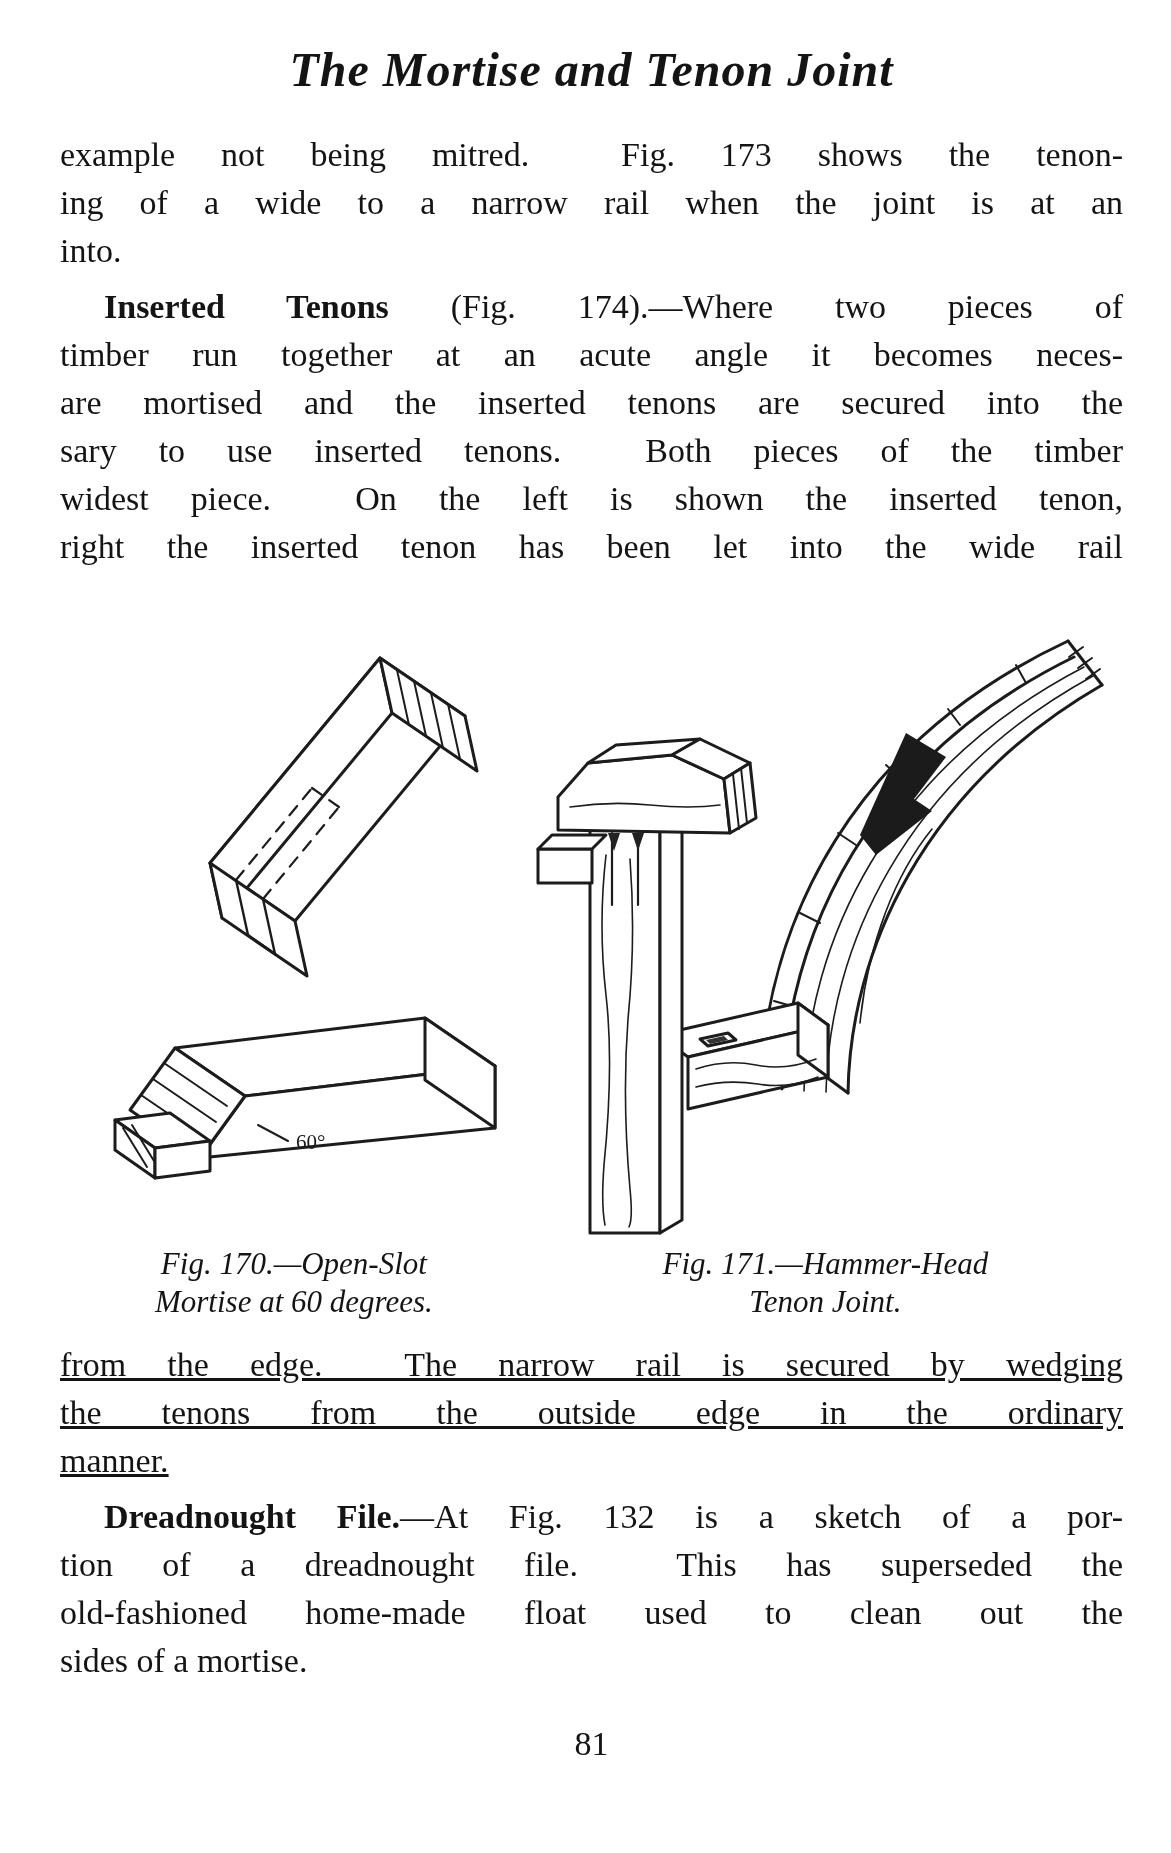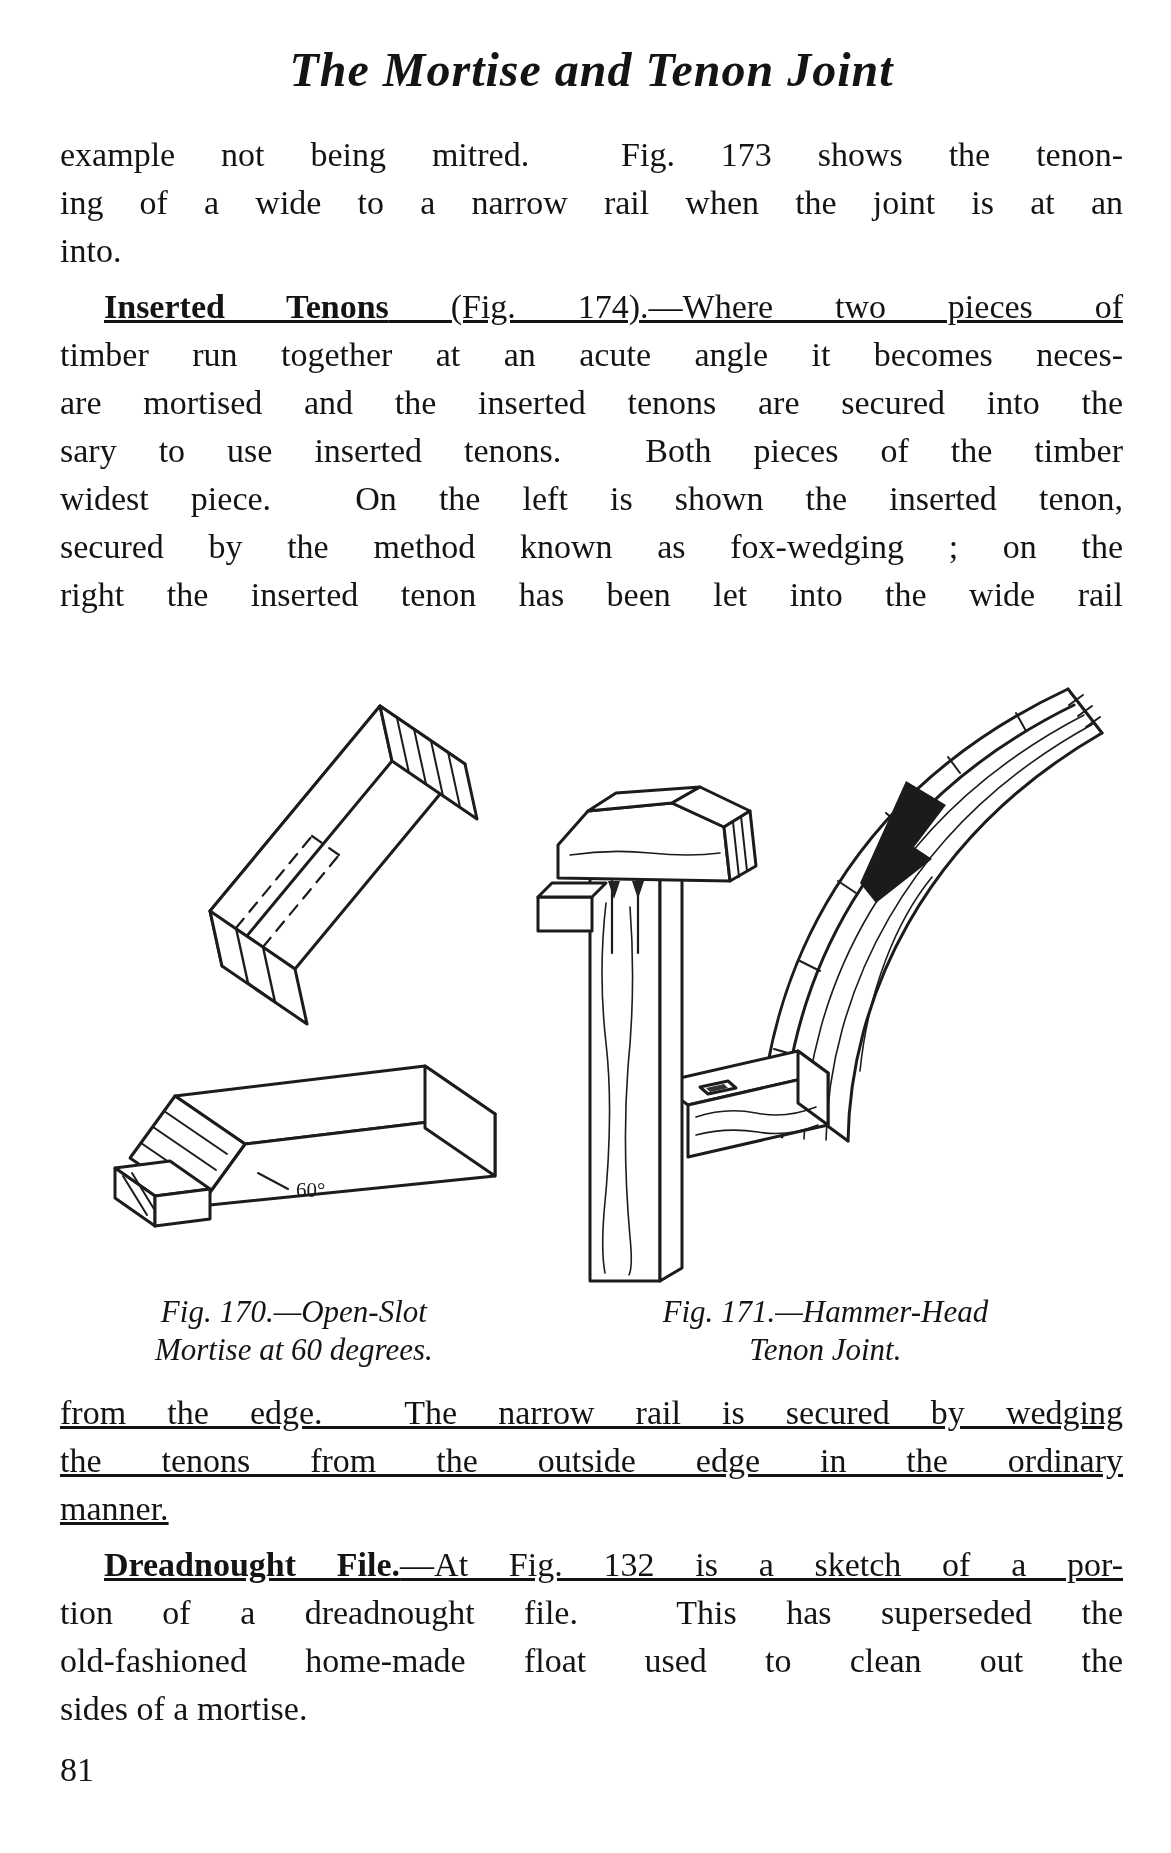--- a/index.html
+++ b/index.html
@@ -19,36 +19,36 @@
     letter-spacing:1px;
     margin-top:8px; margin-bottom:34px;
   }
   .para { font-size:34px; line-height:48px; margin-top:8px; }
   .line {
     text-align:justify;
     text-align-last:justify;
     white-space:pre-wrap;
   }
   .line.last { text-align-last:left; }
-  .line.indent { text-indent:44px;text-decoration:underline; }
+  .line.indent { text-indent:44px; }
   b.lead { font-weight:700; }
   .figure-area { margin-top:22px; }
   .figure-area svg { display:block; }
   .captions {
     display:flex; margin-top:4px;
     font-size:31px; line-height:38px;
   }
   .caption { text-align:center;font-style:italic; }
   .caption.left { width:44%; }
   .caption.right { width:56%; }
   .after-figs { margin-top:20px;text-decoration:underline; }
   .page-number {
-    text-align:left;
+    text-align:center;
     font-size:34px;
-    margin-top:18px;
+    margin-top:40px;
   }
 </style>
 </head>
 <body>
 
 <div class="page">
 
   <h1 class="title">The Mortise and Tenon Joint</h1>
 
   <div class="para">
@@ -56,21 +56,20 @@
     <div class="line">ing of a wide to a narrow rail when the joint is at an</div>
     <div class="line last">into.</div>
   </div>
 
   <div class="para">
     <div class="line indent"><b class="lead">Inserted Tenons</b><span> (Fig. 174).—Where two pieces of</span></div>
     <div class="line">timber run together at an acute angle it becomes neces-</div>
     <div class="line">are mortised and the inserted tenons are secured into the</div>
     <div class="line">sary to use inserted tenons.  Both pieces of the timber</div>
     <div class="line">widest piece.  On the left is shown the inserted tenon,</div>
-    <div class="line">secured by the method known as fox-wedging ; on the</div>
     <div class="line">right the inserted tenon has been let into the wide rail</div>
   </div>
 
   <div class="figure-area">
     <svg width="1075" height="648" viewBox="0 0 1075 648">
 
       <g stroke="#1c1c1c" fill="#ffffff" stroke-width="3" stroke-linejoin="round" stroke-linecap="round">
 
         <polygon points="150,270 320,65 405,123 235,328"></polygon>
         <polygon points="150,270 320,65 332,120 162,325"></polygon>

